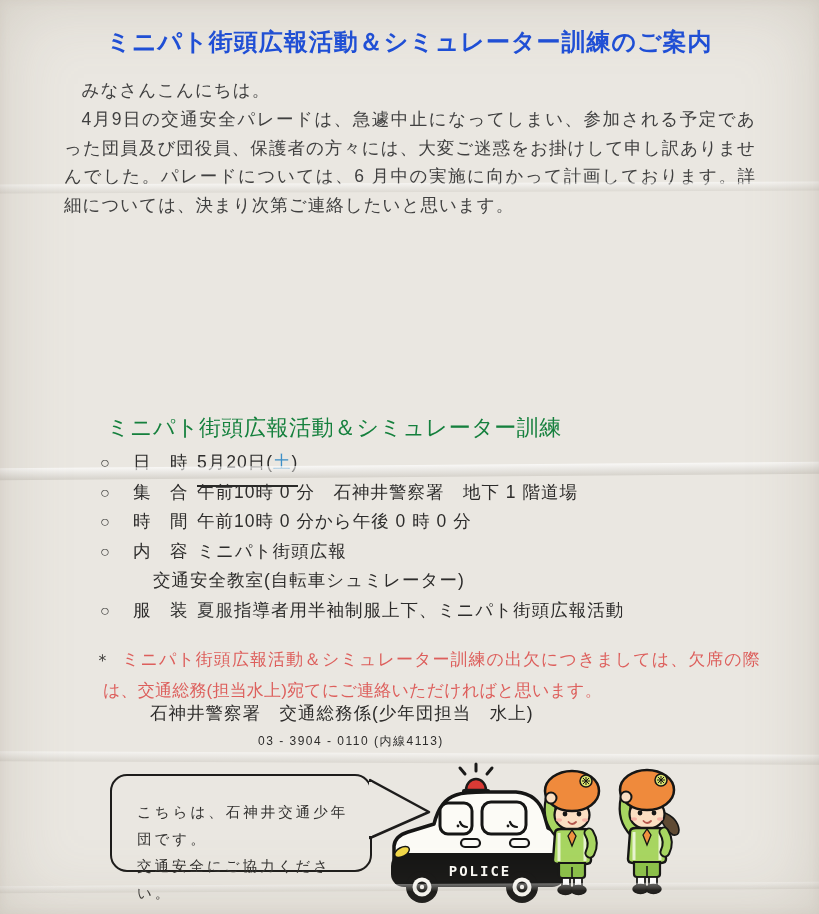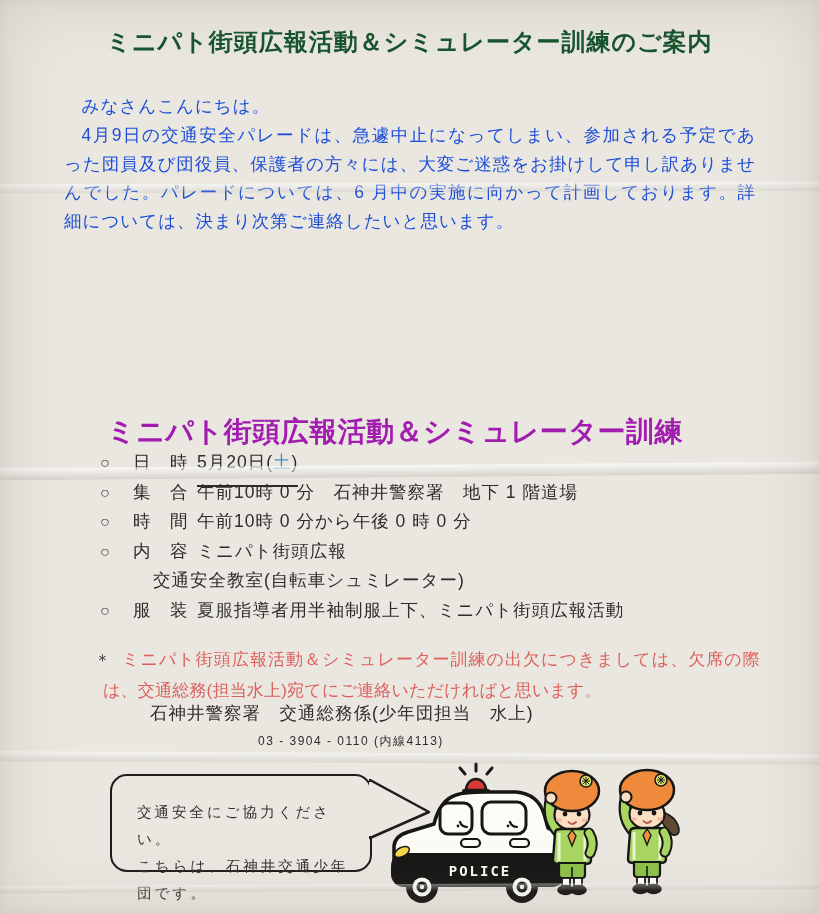--- a/index.html
+++ b/index.html
@@ -12,32 +12,32 @@
   .vignette{position:absolute;inset:0;pointer-events:none;z-index:50;
     box-shadow:inset 0 0 70px rgba(150,140,122,.28), inset 0 0 12px rgba(150,140,122,.12);}
   .crease{position:absolute;left:0;width:100%;pointer-events:none;z-index:40;}
   .crease-a{top:183px;height:9px;background:linear-gradient(to bottom,rgba(255,255,255,.55),rgba(110,104,92,.10));transform:rotate(-.2deg);}
   .crease-b{top:465px;height:12px;background:linear-gradient(to bottom,rgba(255,255,255,.7),rgba(110,104,92,.16));transform:rotate(-.45deg);}
   .crease-c{top:753px;height:10px;background:linear-gradient(to bottom,rgba(255,255,255,.5),rgba(110,104,92,.12));transform:rotate(.25deg);}
   .crease-d{top:884px;height:7px;background:linear-gradient(to bottom,rgba(255,255,255,.4),rgba(110,104,92,.10));transform:rotate(-.3deg);}
 
   .doc-title{
     position:absolute;top:26px;left:0;width:100%;text-align:center;
-    font-size:24px;font-weight:700;letter-spacing:1px;color:#14532d;
+    font-size:24px;font-weight:700;letter-spacing:1px;color:#1d4ed8;
   }
   .body-text{
-    position:absolute;top:92px;left:64px;width:692px;
+    position:absolute;top:76px;left:64px;width:692px;
     font-size:17.5px;line-height:28.8px;letter-spacing:1px;
-    text-align:justify;color:#1d4ed8;
+    text-align:justify;color:#404040;
   }
   .body-text p{margin:0;text-indent:1em;}
 
   .section-heading{
     position:absolute;top:413px;left:107px;
-    font-size:28px;font-weight:700;letter-spacing:.5px;color:#a21caf;
+    font-size:22px;font-weight:400;letter-spacing:.5px;color:#15803d;
   }
   .list{position:absolute;top:448px;left:100px;width:672px;font-size:17.5px;line-height:29.5px;}
   .li-row{display:flex;align-items:flex-start;}
   .li-bullet{width:33px;flex:0 0 33px;color:#4a4a48;font-size:16px;}
   .li-label{width:64px;flex:0 0 64px;letter-spacing:1px;}
   .li-value{flex:1;letter-spacing:1px;}
   .li-sub{margin-left:53px;letter-spacing:1px;}
   .u-date{border-bottom:2px solid #2a2a28;padding-bottom:13px;font-weight:400;}
   .blue{color:#3d8fc7;}
   .red{color:#404040;}
@@ -104,22 +104,22 @@
 <div class="note">
   <span class="note-marker">＊</span>
   <div class="note-text">ミニパト街頭広報活動＆シミュレーター訓練の出欠につきましては、欠席の際は、交通総務(担当水上)宛てにご連絡いただければと思います。</div>
 </div>
 
 <div class="contact-office">石神井警察署　交通総務係(少年団担当　水上)</div>
 <div class="contact-phone">03 - 3904 - 0110 (内線4113)</div>
 
 <div class="bubble">
   <div class="bubble-text">
+    <div>こちらは、石神井交通少年団です。</div>
     <div>交通安全にご協力ください。</div>
-    <div>こちらは、石神井交通少年団です。</div>
   </div>
 </div>
 <svg class="bubble-tail" width="64" height="62" viewBox="0 0 64 62">
   <path d="M1,2 L60,34 L1,60 Z" fill="#eae7e1" stroke="#1d1c1b" stroke-width="2.5" stroke-linejoin="round"></path>
   <rect x="0" y="4" width="3" height="54" fill="#eae7e1"></rect>
 </svg>
 
 <svg class="illustration" width="332" height="150" viewBox="0 0 332 150">
 
   <g>

